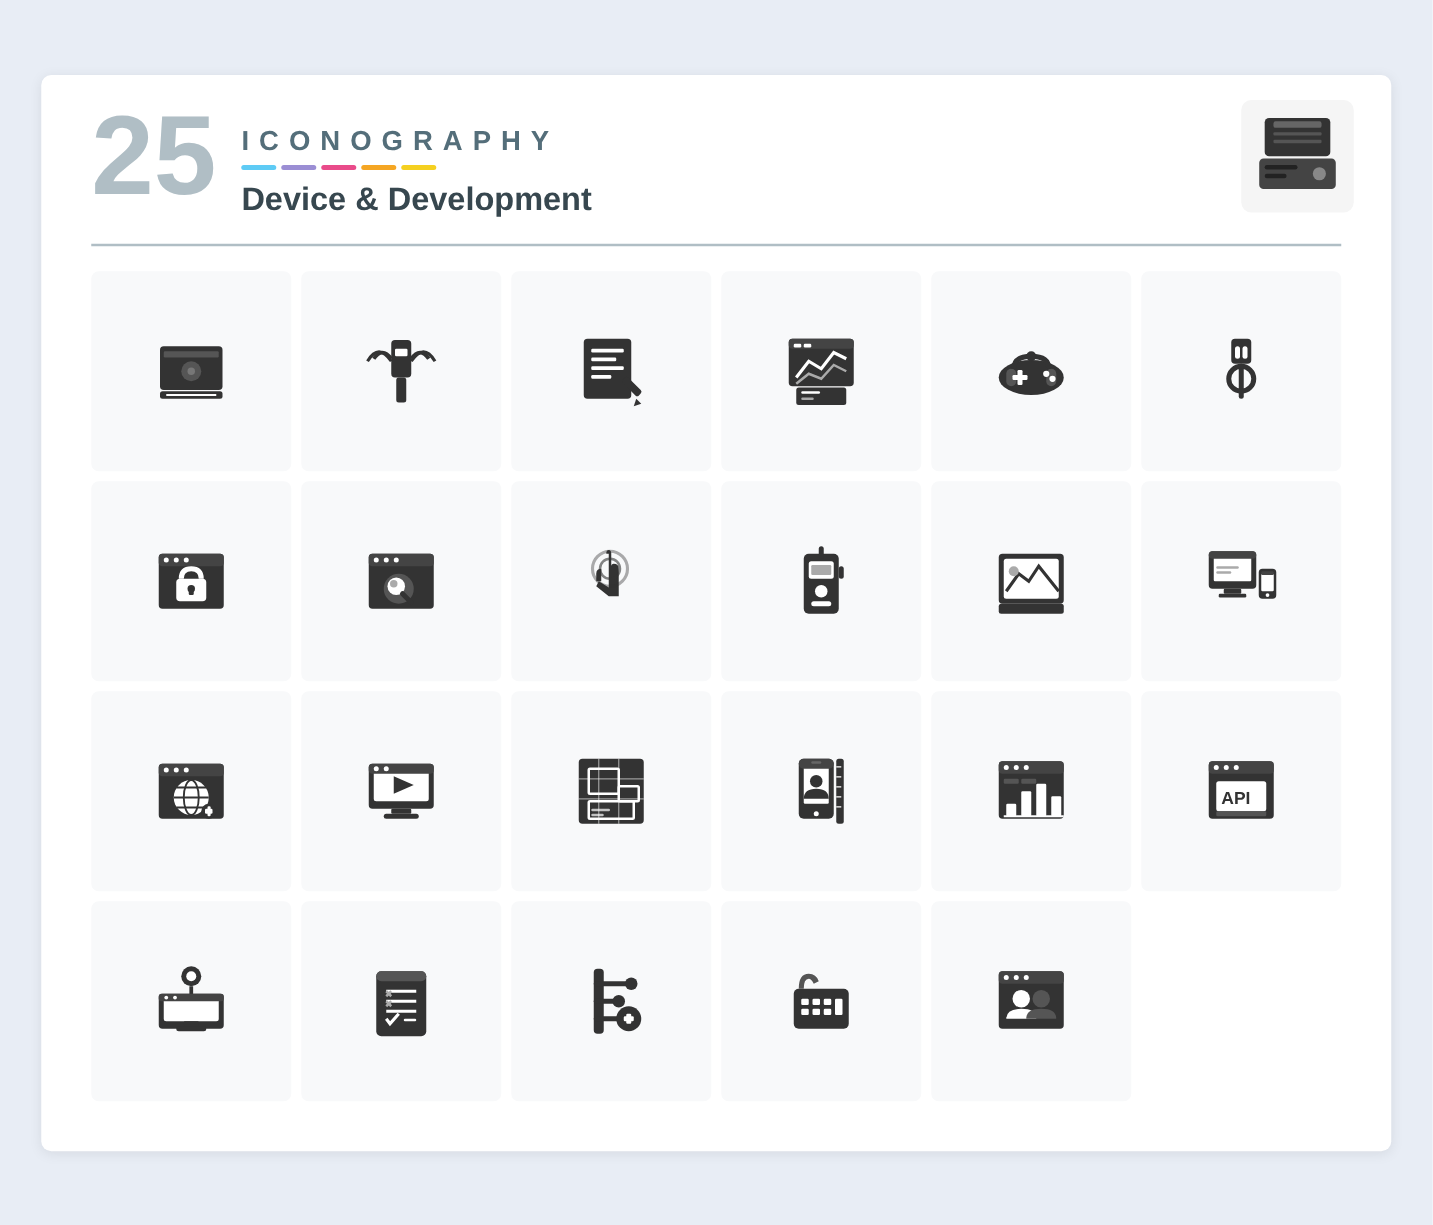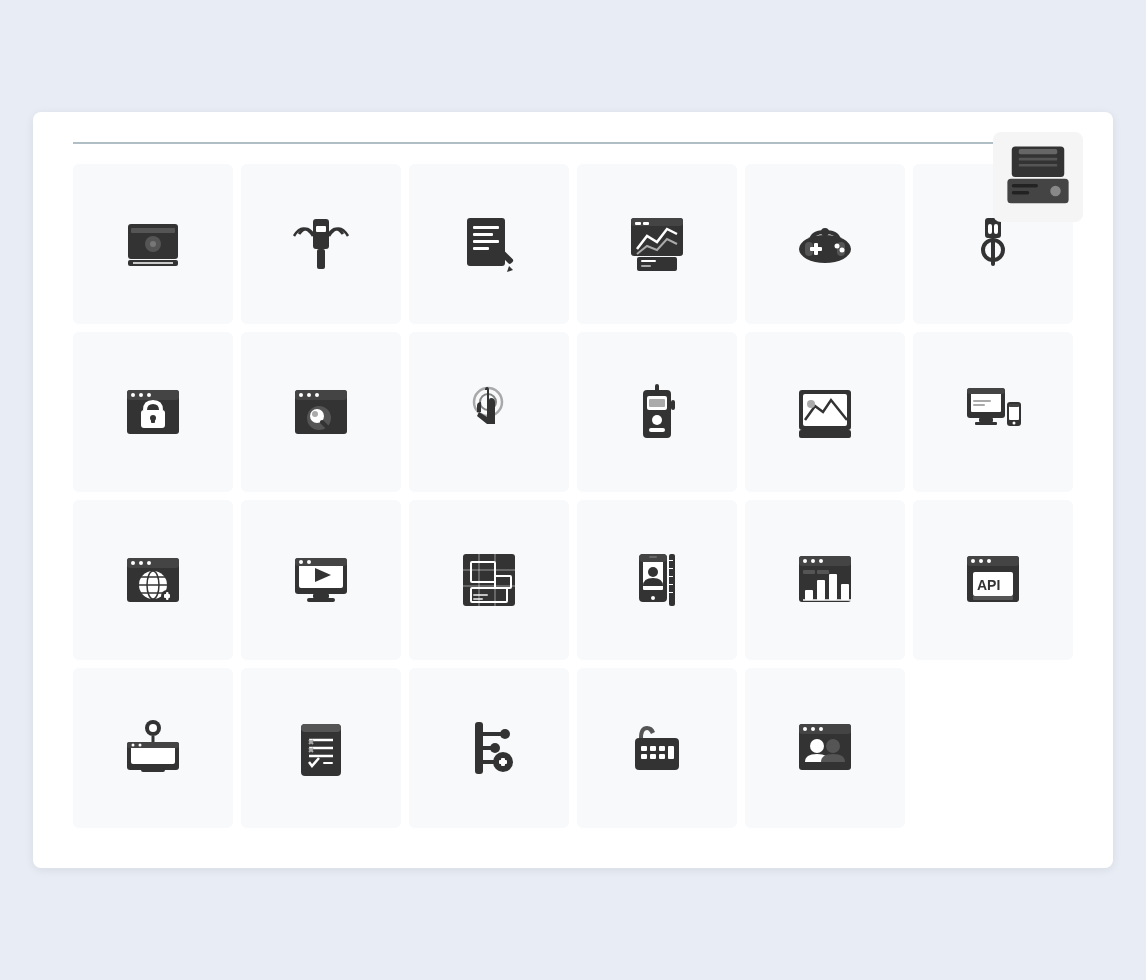--- a/index.html
+++ b/index.html
@@ -120,20 +120,34 @@
         <rect x="18" y="8" width="44" height="6" rx="2" fill="#666"></rect>
         <rect x="18" y="18" width="44" height="3" rx="1" fill="#555"></rect>
         <rect x="18" y="25" width="44" height="3" rx="1" fill="#555"></rect>
         <rect x="5" y="42" width="70" height="28" rx="4" fill="#444"></rect>
         <rect x="10" y="48" width="30" height="4" rx="2" fill="#222"></rect>
         <rect x="10" y="56" width="20" height="4" rx="2" fill="#222"></rect>
         <circle cx="60" cy="56" r="6" fill="#888"></circle>
       </svg>
     </div>
 
+    <div class="header">
+      <div class="number">25</div>
+      <div class="title-block">
+        <div class="iconography-label">ICONOGRAPHY</div>
+        <div class="color-bars">
+          <div class="color-bar" style="background:#5ecbf5;"></div>
+          <div class="color-bar" style="background:#9b8ed4;"></div>
+          <div class="color-bar" style="background:#e94b8a;"></div>
+          <div class="color-bar" style="background:#f5a623;"></div>
+          <div class="color-bar" style="background:#f5d020;"></div>
+        </div>
+        <div class="subtitle">Device &amp; Development</div>
+      </div>
+    </div>
     <hr class="header-divider">
 
     <div class="icon-grid">
 
       <div class="icon-cell">
         <svg viewBox="0 0 60 60" fill="#333">
           <rect x="5" y="10" width="50" height="35" rx="3"></rect>
           <rect x="8" y="14" width="44" height="5" rx="1" fill="#555"></rect>
           <circle cx="30" cy="30" r="8" fill="#555"></circle>
           <circle cx="30" cy="30" r="3" fill="#777"></circle>

